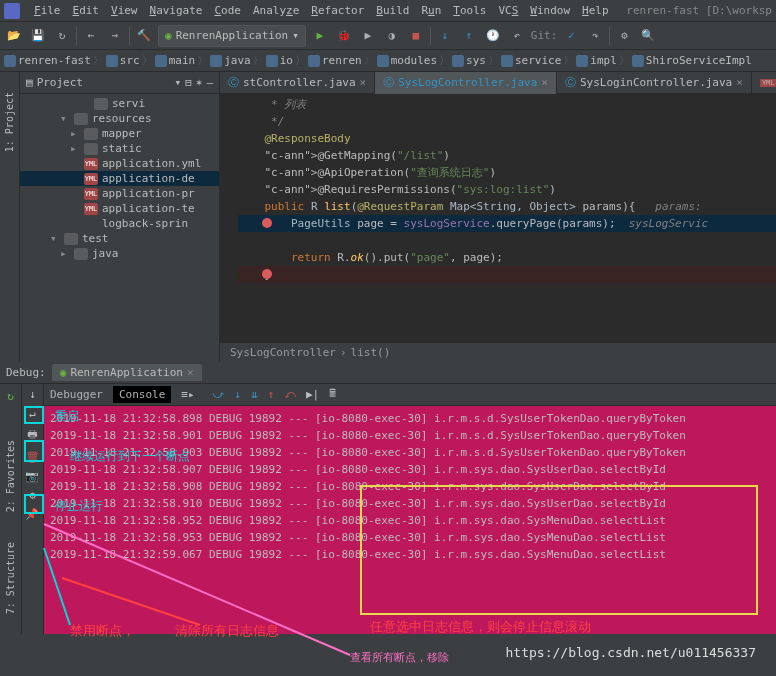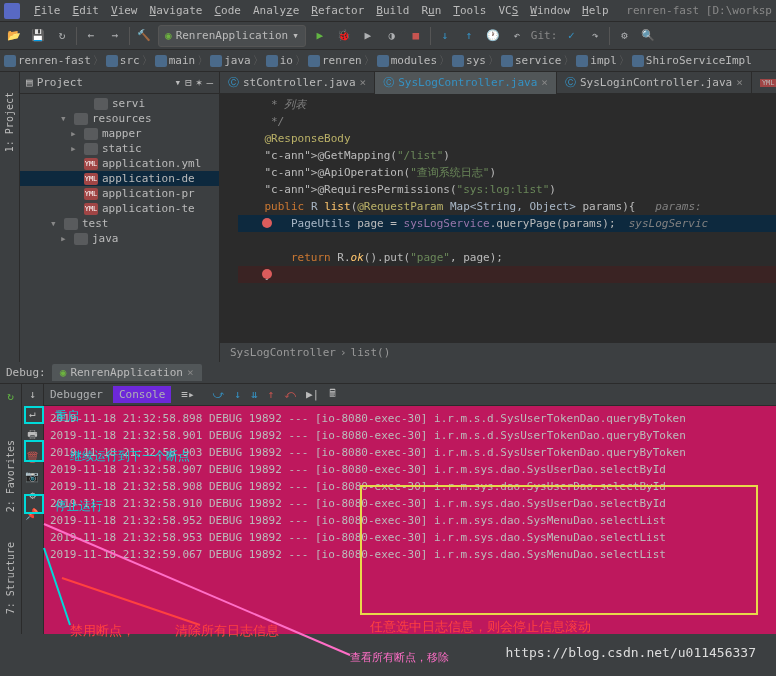--- a/index.html
+++ b/index.html
@@ -196,20 +196,25 @@
         <div class="node" style="padding-left: 50px;">
           <span class="arrow"></span>
           <span class="ic yml">YML</span>
           <span>application-pr</span>
         </div>
         <div class="node" style="padding-left: 50px;">
           <span class="arrow"></span>
           <span class="ic yml">YML</span>
           <span>application-te</span>
         </div>
+        <div class="node" style="padding-left: 50px;">
+          <span class="arrow"></span>
+          <span class="ic file"></span>
+          <span>logback-sprin</span>
+        </div>
         <div class="node" style="padding-left: 30px;">
           <span class="arrow">▾</span>
           <span class="ic folder"></span>
           <span>test</span>
         </div>
         <div class="node" style="padding-left: 40px;">
           <span class="arrow">▸</span>
           <span class="ic folder"></span>
           <span>java</span>
         </div>
@@ -274,21 +279,21 @@
       <div class="cb">↵</div>
       <div class="cb">🖶</div>
       <div class="cb" style="color:#c75450">🗑</div>
       <div class="cb">📷</div>
       <div class="cb">⚙</div>
       <div class="cb">📌</div>
     </div>
     <div class="console">
       <div class="tbar">
         <span class="tbtn">Debugger</span>
-        <span class="tbtn" style="background:#6d28d9;padding:2px 6px">Console</span>
+        <span class="tbtn" style="background:#000000;padding:2px 6px">Console</span>
         <span>≡▸</span>
         <span style="margin-left:8px;color:#3592c4">⤻</span>
         <span style="color:#3592c4">↓</span>
         <span style="color:#3592c4">⇊</span>
         <span style="color:#c75450">↑</span>
         <span style="color:#c75450">⤺</span>
         <span>▶|</span>
         <span>🖩</span>
       </div>
       <div class="log" id="log"><div>2019-11-18 21:32:58.898 DEBUG 19892 --- [io-8080-exec-30] i.r.m.s.d.SysUserTokenDao.queryByToken</div><div>2019-11-18 21:32:58.901 DEBUG 19892 --- [io-8080-exec-30] i.r.m.s.d.SysUserTokenDao.queryByToken</div><div>2019-11-18 21:32:58.903 DEBUG 19892 --- [io-8080-exec-30] i.r.m.s.d.SysUserTokenDao.queryByToken</div><div>2019-11-18 21:32:58.907 DEBUG 19892 --- [io-8080-exec-30] i.r.m.sys.dao.SysUserDao.selectById</div><div>2019-11-18 21:32:58.908 DEBUG 19892 --- [io-8080-exec-30] i.r.m.sys.dao.SysUserDao.selectById</div><div>2019-11-18 21:32:58.910 DEBUG 19892 --- [io-8080-exec-30] i.r.m.sys.dao.SysUserDao.selectById</div><div>2019-11-18 21:32:58.952 DEBUG 19892 --- [io-8080-exec-30] i.r.m.sys.dao.SysMenuDao.selectList</div><div>2019-11-18 21:32:58.953 DEBUG 19892 --- [io-8080-exec-30] i.r.m.sys.dao.SysMenuDao.selectList</div><div>2019-11-18 21:32:59.067 DEBUG 19892 --- [io-8080-exec-30] i.r.m.sys.dao.SysMenuDao.selectList</div></div>

